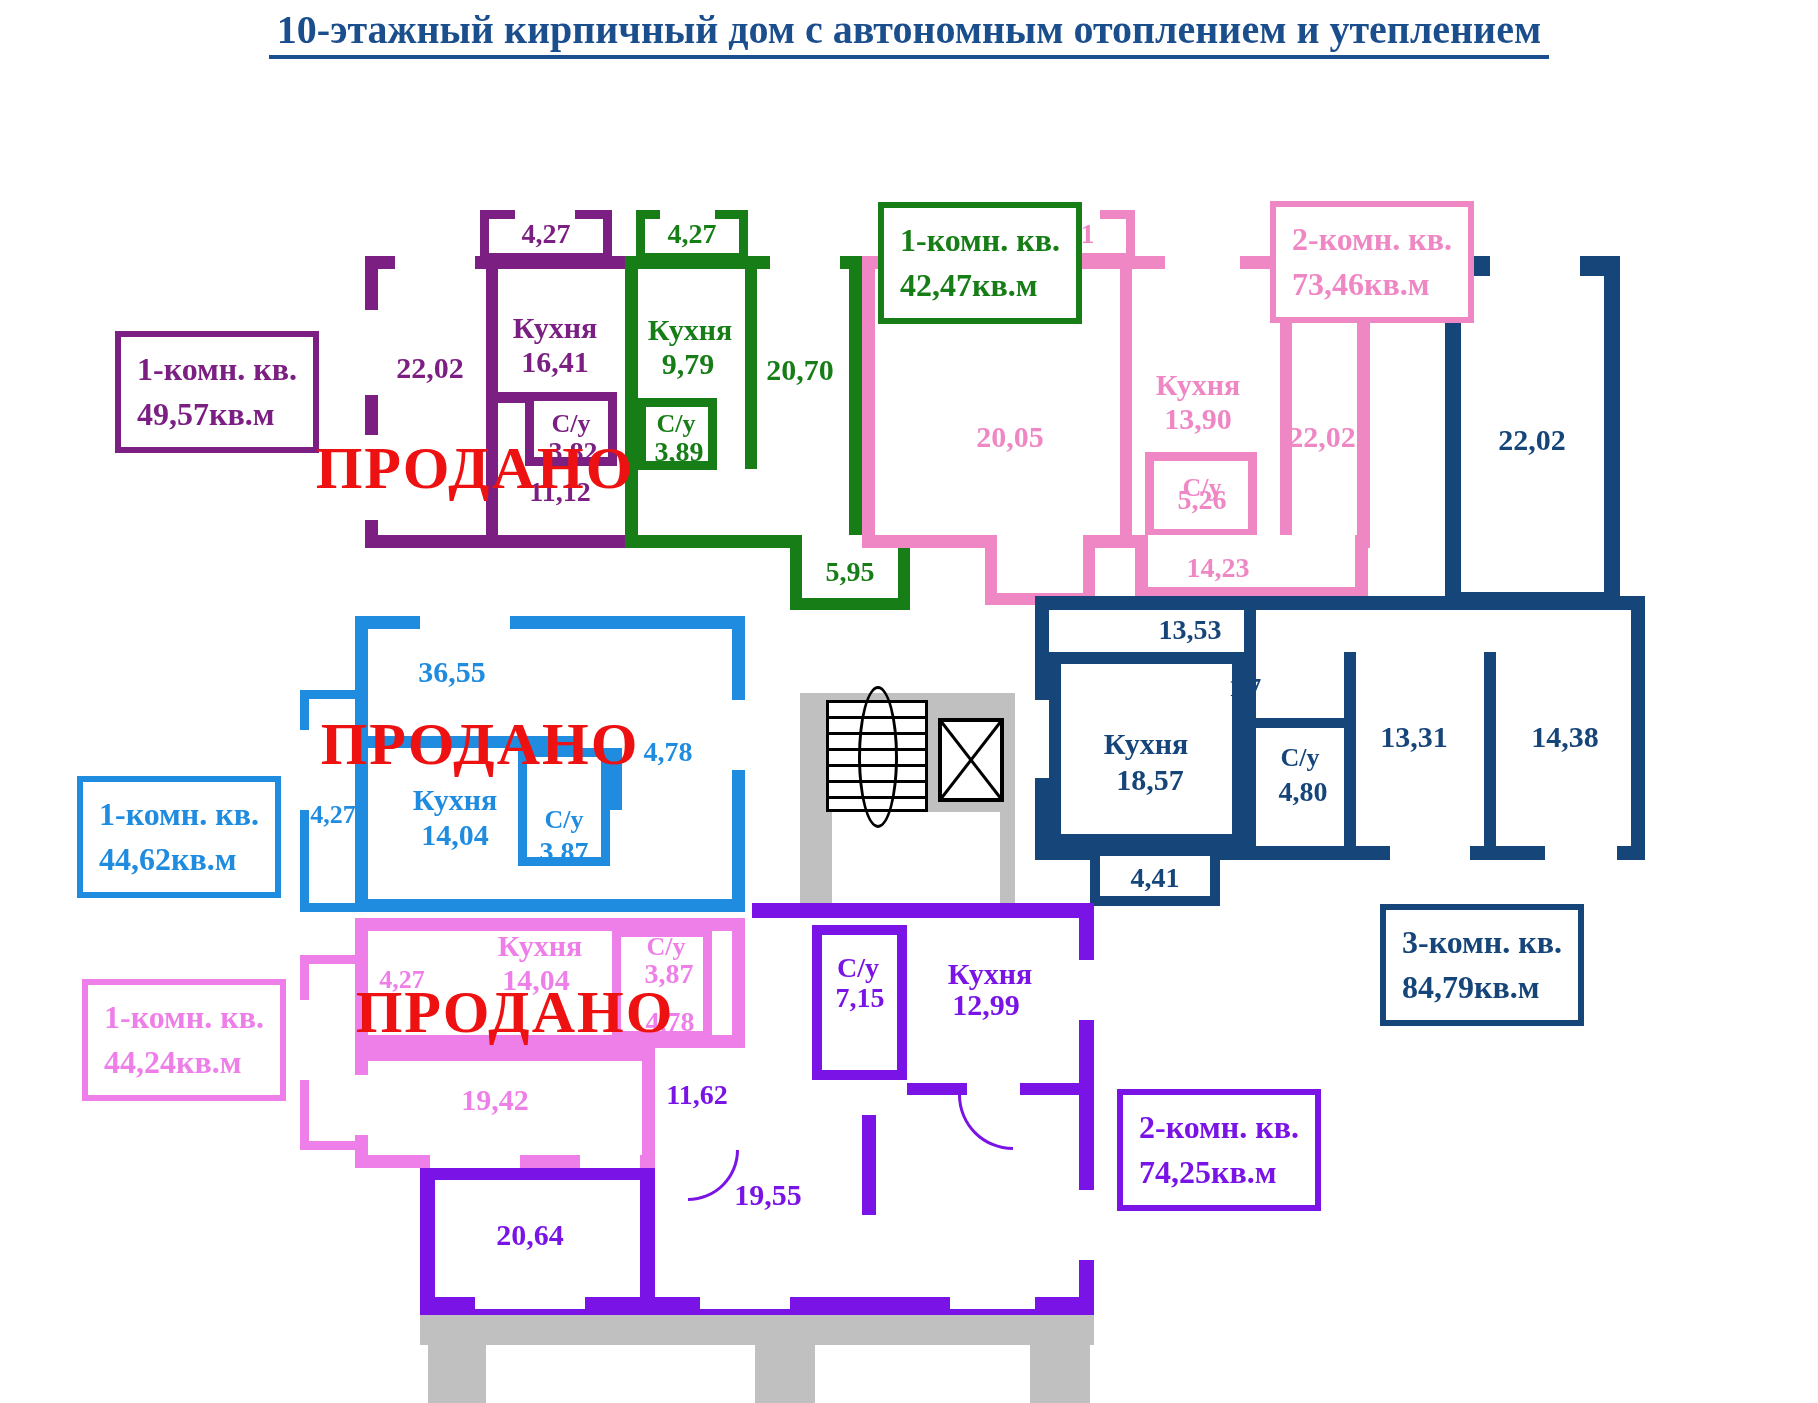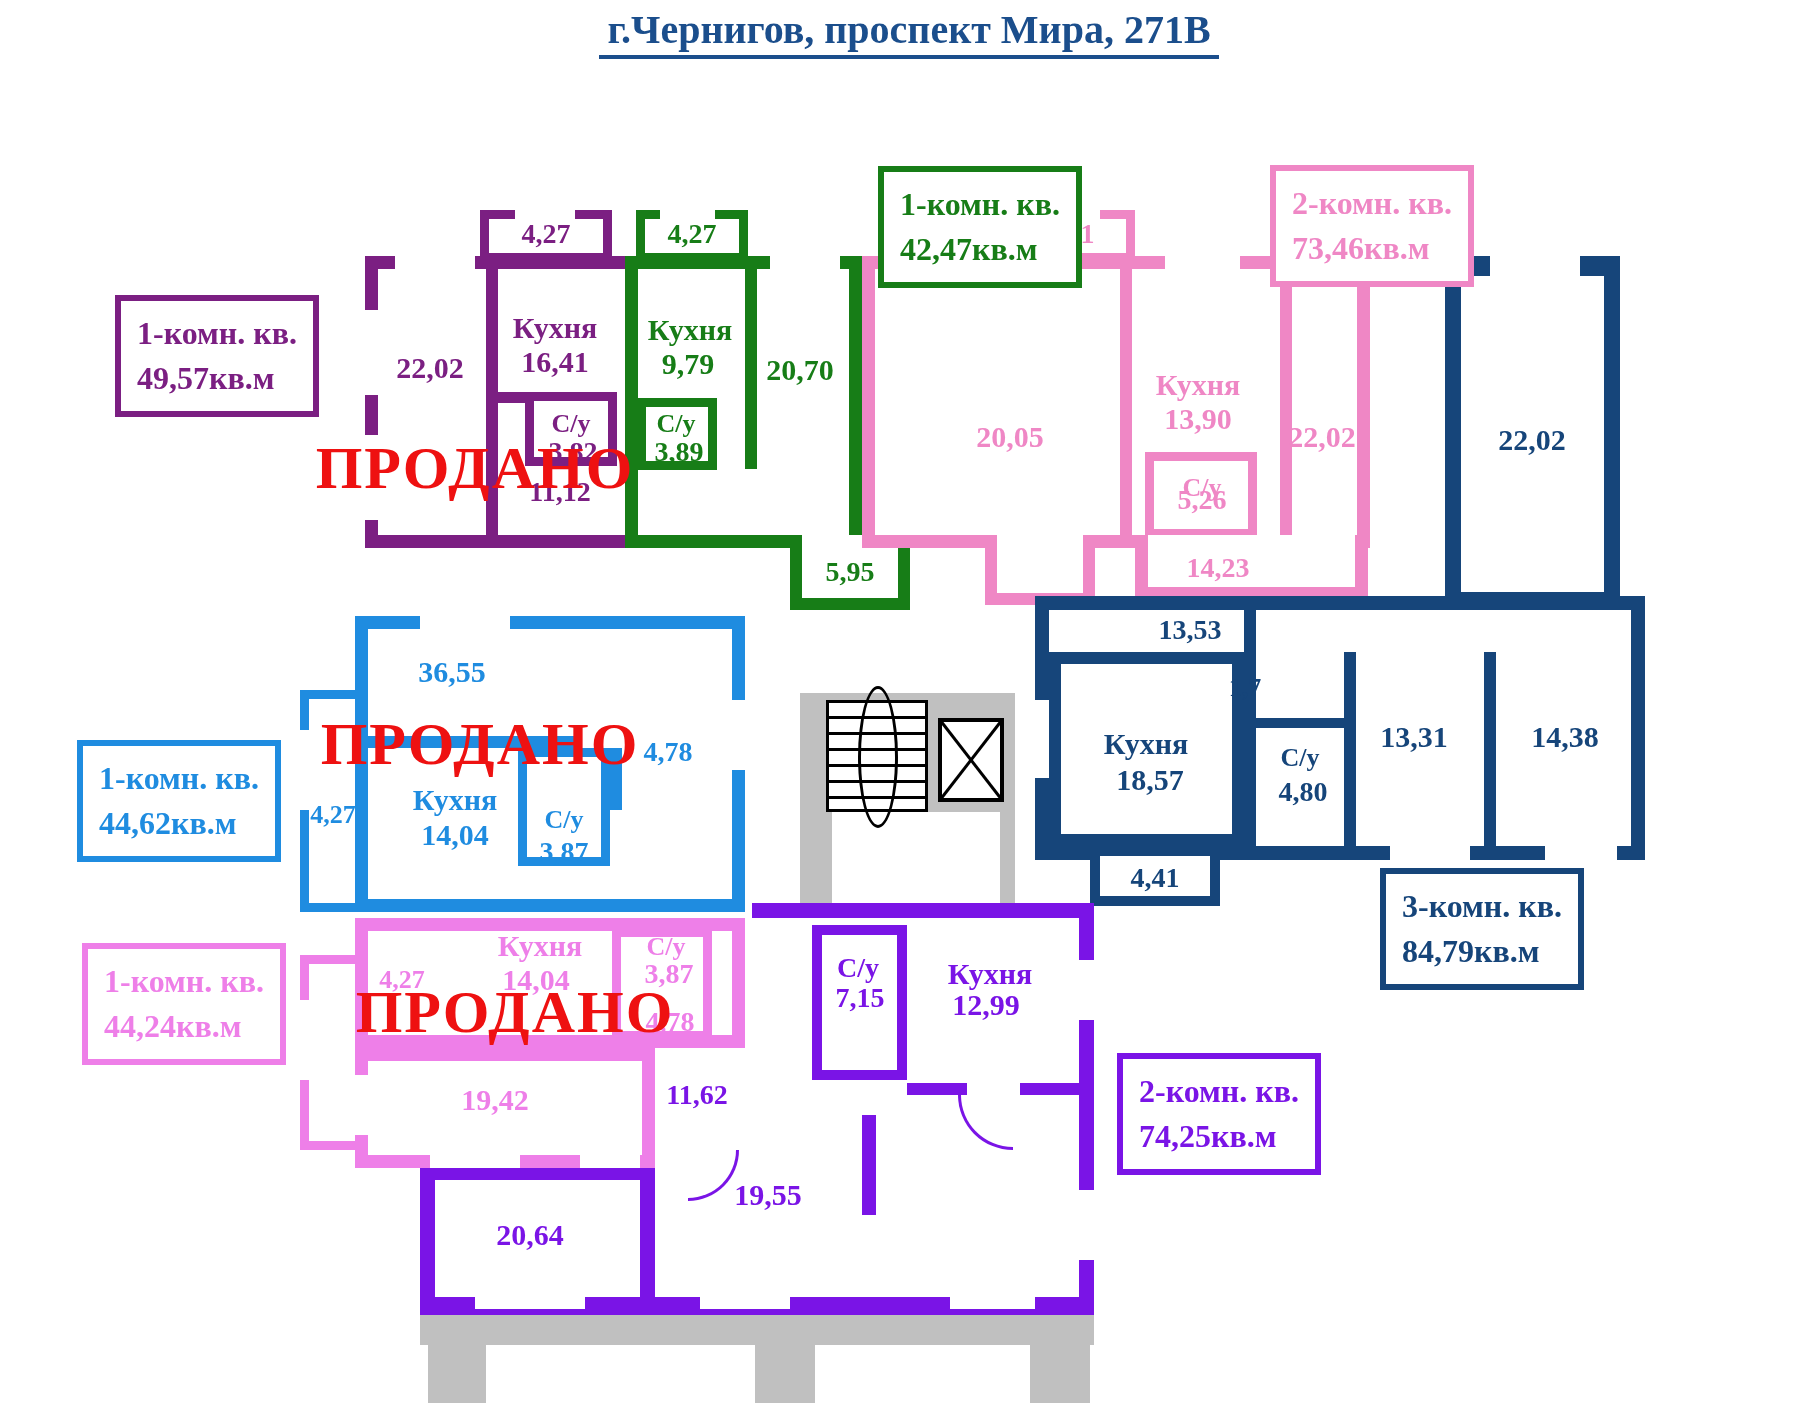--- a/index.html
+++ b/index.html
@@ -6,21 +6,21 @@
   #plan{position:relative;width:1818px;height:1403px;background:#fff;overflow:hidden;
         font-family:"Liberation Serif",serif;}
   .box{position:absolute;border-style:solid;border-color:var(--c);background:#fff;box-sizing:border-box;z-index:4;}
   .noTop{border-top:none !important;}
   .seg{position:absolute;background:var(--c);z-index:4;}
   .win{position:absolute;background:#fff;z-index:6;}
   .rl{position:absolute;transform:translate(-50%,-50%);font-weight:700;color:var(--c);
       white-space:nowrap;z-index:10;font-size:30px;}
   .s26{font-size:26px}.s28{font-size:28px}
   .ibox{position:absolute;border:6px solid var(--c);color:var(--c);background:#fff;z-index:15;
-        padding:10px 16px;font-weight:700;font-size:32px;line-height:1.4;white-space:nowrap;}
+        padding:10px 16px;font-weight:700;font-size:32px;line-height:1.4;white-space:nowrap;margin-top:36px;}
   .stamp{position:absolute;transform:translate(-50%,-50%);font-weight:700;font-size:60px;
          letter-spacing:2px;color:var(--c);z-index:20;white-space:nowrap;}
   .titlewrap{position:absolute;left:0;top:0;width:100%;z-index:25;}
   .title-line{text-align:center;font-weight:700;font-size:40px;color:var(--c);margin-top:6px;}
   .title-line>span{border-bottom:4px solid currentColor;padding:0 8px 3px;}
   .gray{position:absolute;background:var(--c);z-index:2;}
   .graycut{position:absolute;background:#fff;z-index:3;}
   .stairs{position:absolute;background:#fff repeating-linear-gradient(to bottom,#fff 0 13px,#000 13px 16px);
           border:3px solid #000;box-sizing:border-box;z-index:7;}
   .oval{position:absolute;border:3px solid #000;border-radius:50%;background:transparent;z-index:8;}
@@ -28,21 +28,21 @@
   .arc{position:absolute;border:0 solid #7A14E6;z-index:9;}
   .arc.bl{border-left-width:3px;border-bottom-width:3px;border-bottom-left-radius:100%;}
   .arc.br{border-right-width:3px;border-bottom-width:3px;border-bottom-right-radius:100%;}
 </style>
 </head>
 <body>
 
 <div id="plan">
 
   <div class="titlewrap" style="--c: #1B4E8C;">
-    <div class="title-line"><span>г.Чернигов, проспект Мира, 271В</span></div>
+    <div class="title-line"><span>10-этажный кирпичный дом с автономным отоплением и утеплением</span></div>
   </div>
 
   <div style="--c: #7B1F82;">
     <div class="box" style="left:480px;top:210px;width:132px;height:52px;border-width:9px"></div>
     <div class="box" style="left:365px;top:256px;width:335px;height:292px;border-width:13px"></div>
     <div class="seg" style="left:486px;top:269px;width:12px;height:266px"></div>
     <div class="seg" style="left:498px;top:392px;width:40px;height:11px"></div>
     <div class="box" style="left:525px;top:392px;width:92px;height:74px;border-width:9px"></div>
     <div class="win" style="left:395px;top:256px;width:80px;height:13px"></div>
     <div class="win" style="left:365px;top:310px;width:13px;height:85px"></div>

